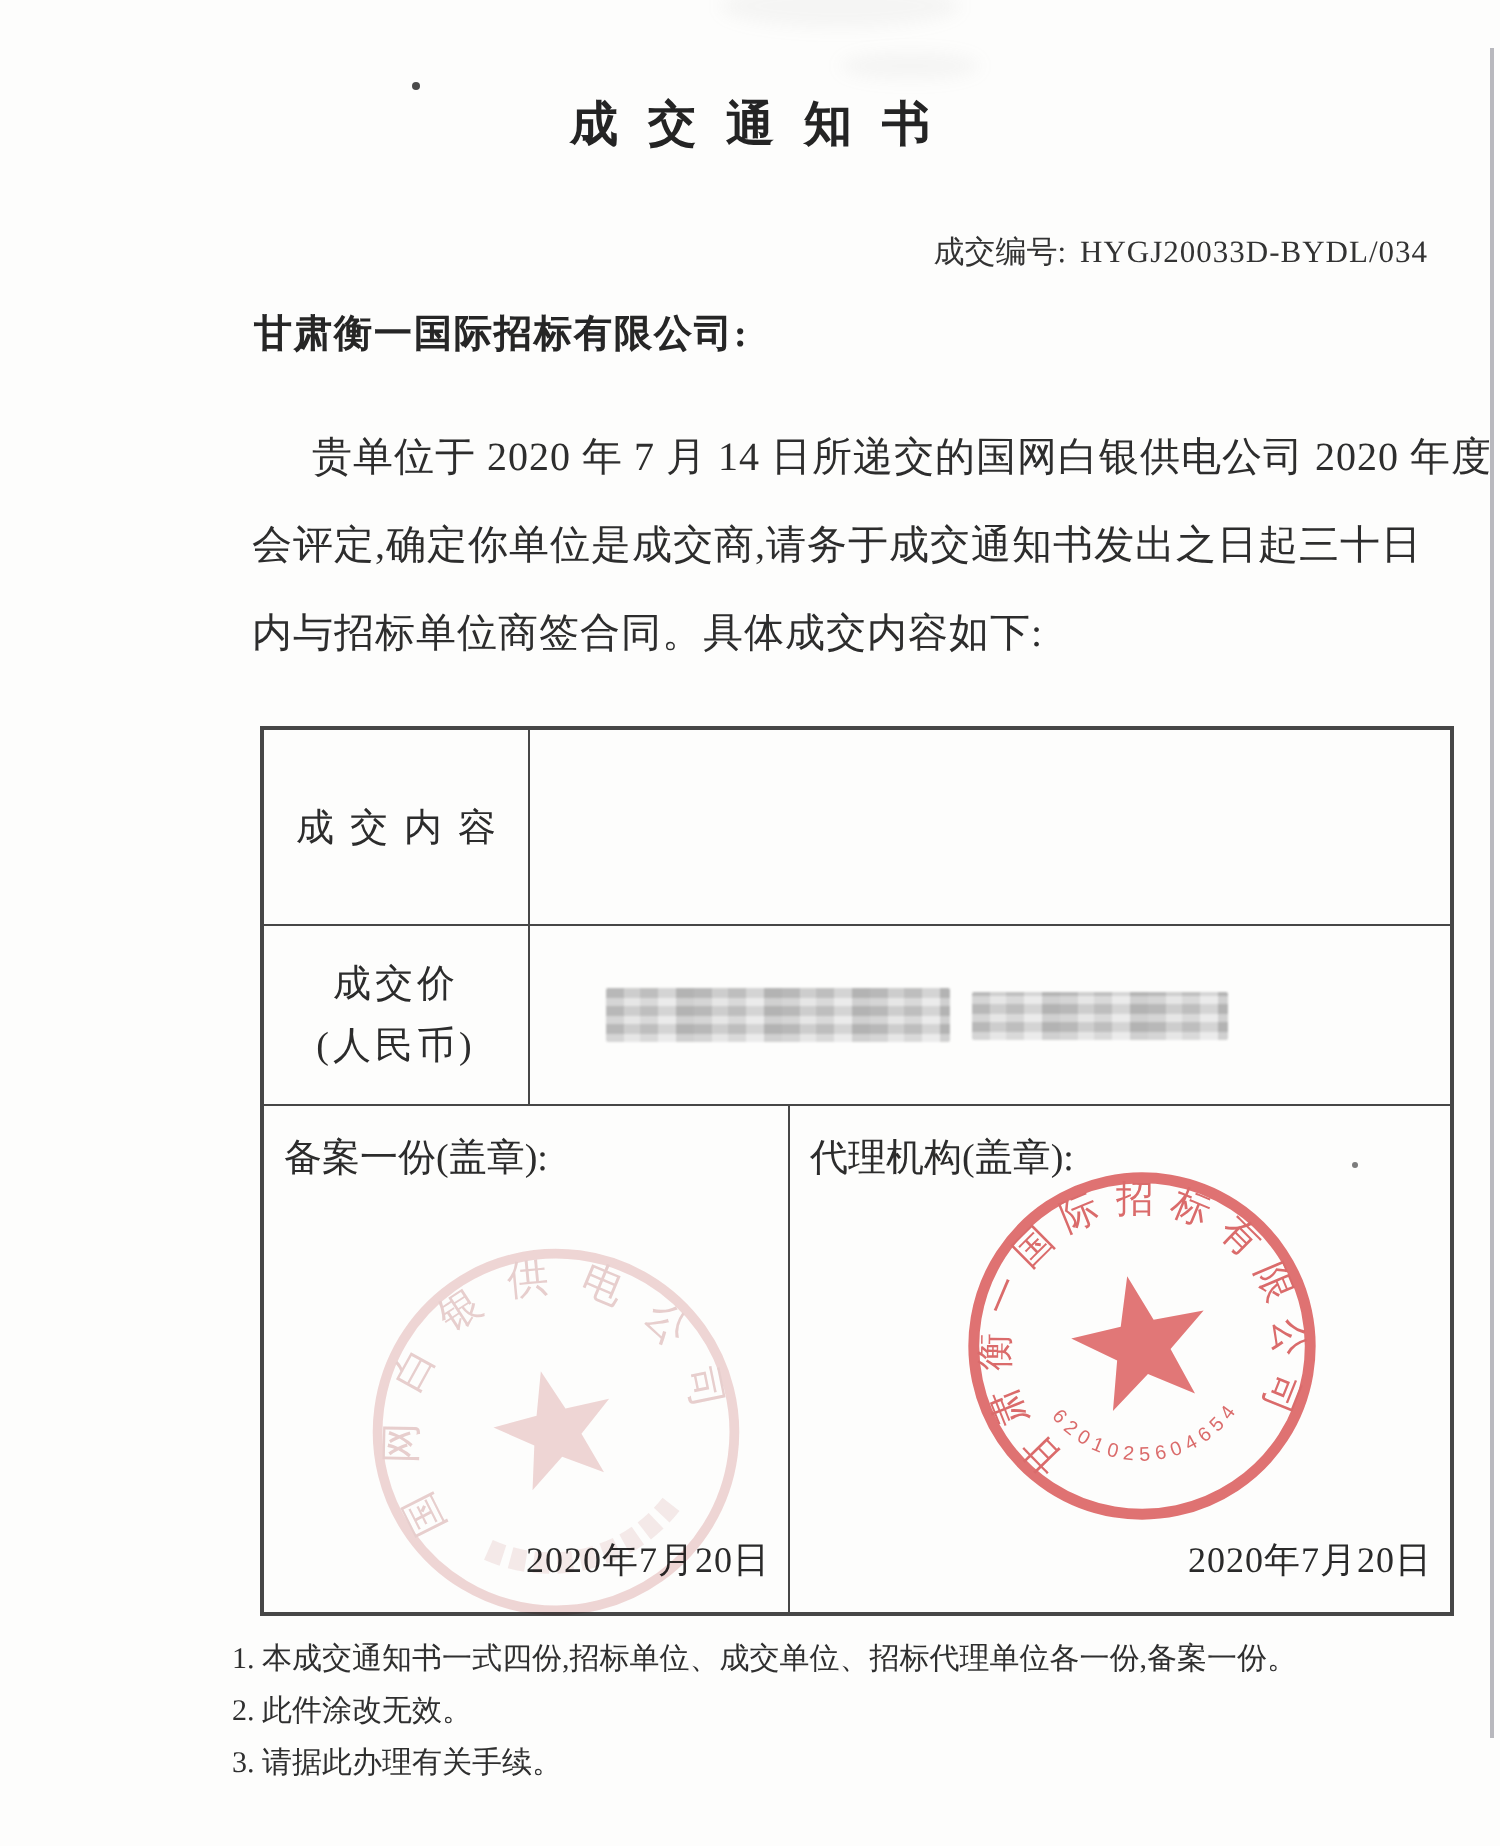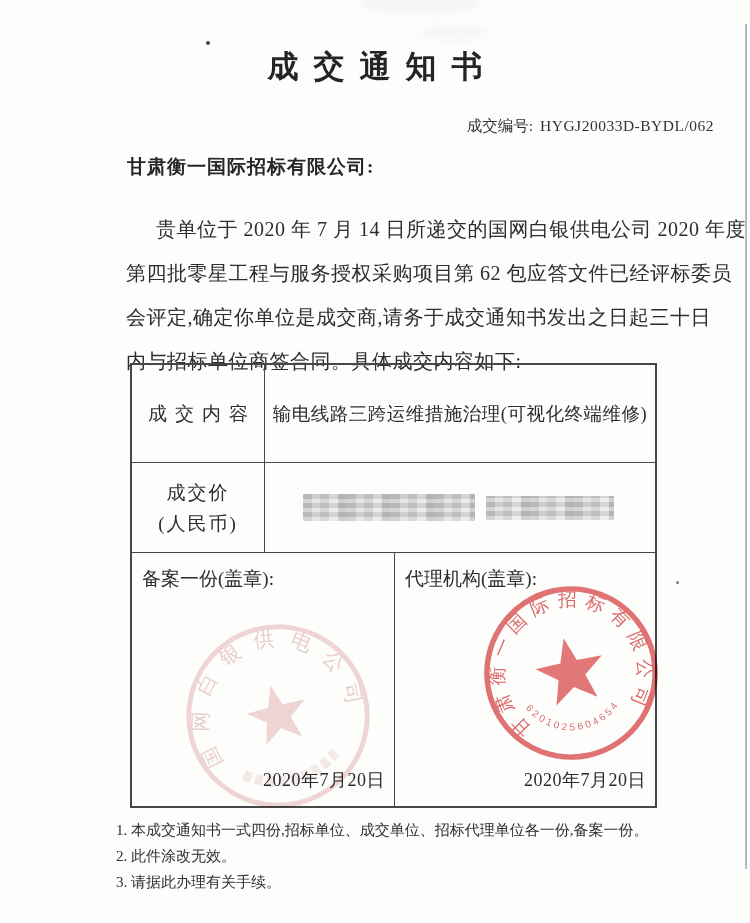--- a/index.html
+++ b/index.html
@@ -3,31 +3,31 @@
 <meta charset="utf-8">
 <style>
   html,body{margin:0;padding:0;background:#e9e9e9;}
   .page{
     position:relative;width:750px;height:923px;margin:0 auto;
     background:#fdfdfc;overflow:hidden;
     font-family:"Liberation Serif","DejaVu Serif",serif;color:#2b2b2b;
   }
   .doc-title{
     position:absolute;top:46px;left:0;right:0;text-align:center;
-    font-size:31px;font-weight:700;letter-spacing:15px;text-indent:15px;color:#242424;
+    font-size:24px;font-weight:700;letter-spacing:15px;text-indent:15px;color:#242424;
   }
   .notice-line{position:absolute;top:116px;right:36px;font-size:15.5px;color:#333;}
   .notice-line .val{margin-left:7px;letter-spacing:0.5px;}
   .recipient{position:absolute;top:154px;left:127px;font-size:19px;font-weight:700;letter-spacing:1px;color:#262626;}
   .body-text{position:absolute;top:207px;left:126px;width:560px;font-size:20px;line-height:44px;color:#2d2d2d;}
   .body-text .line{white-space:nowrap;letter-spacing:0.5px;}
   .body-text .line.first{text-indent:30px;}
 
   .award-table{
-    position:absolute;left:130px;top:363px;width:527px;height:445px;
+    position:absolute;left:130px;top:363px;width:597px;height:445px;
     box-sizing:border-box;border:2px solid #474747;
     display:grid;grid-template-rows:98px 90px 1fr;
   }
   .t-row{display:grid;box-sizing:border-box;}
   .t-row.r1{grid-template-columns:133px 1fr;border-bottom:1.5px solid #474747;}
   .t-row.r2{grid-template-columns:133px 1fr;border-bottom:1.5px solid #474747;}
   .t-row.r3{grid-template-columns:263px 1fr;}
   .t-cell{box-sizing:border-box;}
   .cell-label{display:flex;align-items:center;justify-content:center;text-align:center;
     border-right:1.5px solid #474747;font-size:19px;color:#2c2c2c;}
@@ -66,38 +66,36 @@
 
   <div class="smudge s1"></div>
   <div class="smudge s2"></div>
   <div class="artifact-dot dot-a"></div>
   <div class="artifact-dot dot-b"></div>
   <div class="scan-edge"></div>
 
   <div class="doc-title">成交通知书</div>
 
   <div class="notice-line">
-    <span>成交编号:</span><span class="val">HYGJ20033D-BYDL/062</span>
+    <span>成交编号:</span><span class="val">HYGJ20033D-BYDL/034</span>
   </div>
 
   <div class="recipient">甘肃衡一国际招标有限公司:</div>
 
   <div class="body-text">
     <div class="line first">贵单位于 2020 年 7 月 14 日所递交的国网白银供电公司 2020 年度</div>
-    <div class="line">第四批零星工程与服务授权采购项目第 62 包应答文件已经评标委员</div>
     <div class="line">会评定,确定你单位是成交商,请务于成交通知书发出之日起三十日</div>
     <div class="line">内与招标单位商签合同。具体成交内容如下:</div>
   </div>
 
   <div class="award-table">
     <div class="t-row r1">
       <div class="t-cell cell-label">
         <span class="spread">成交内容</span>
       </div>
-      <div class="t-cell cell-value">输电线路三跨运维措施治理(可视化终端维修)</div>
     </div>
     <div class="t-row r2">
       <div class="t-cell cell-label">
         <span class="stack">
           <div>成交价</div>
           <div>(人民币)</div>
         </span>
       </div>
       <div class="t-cell cell-value"></div>
     </div>

